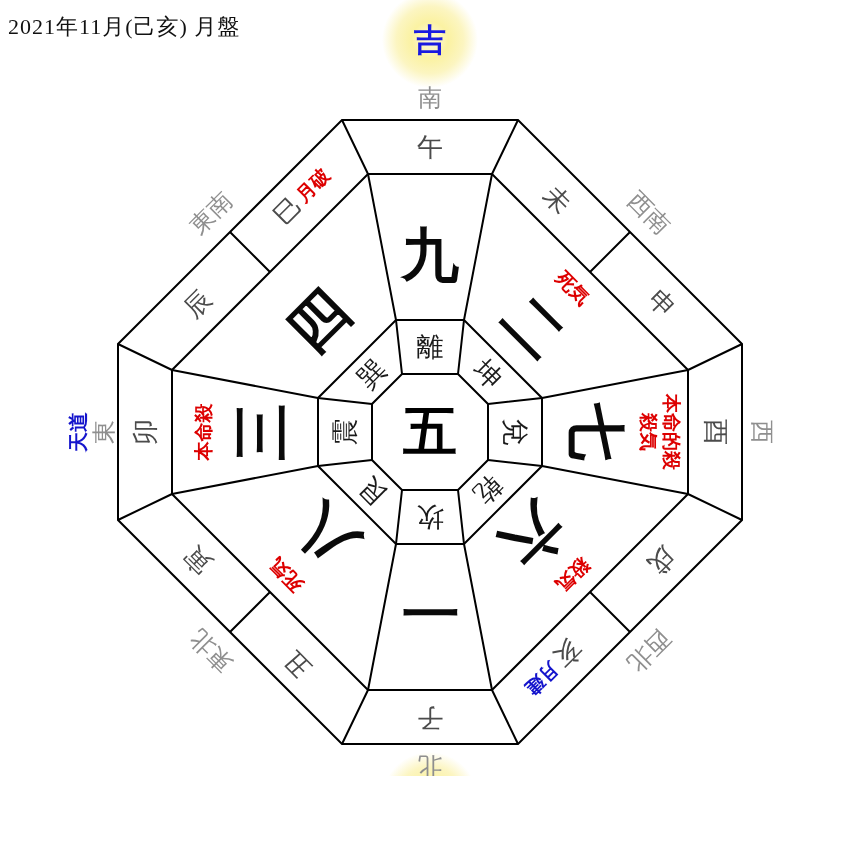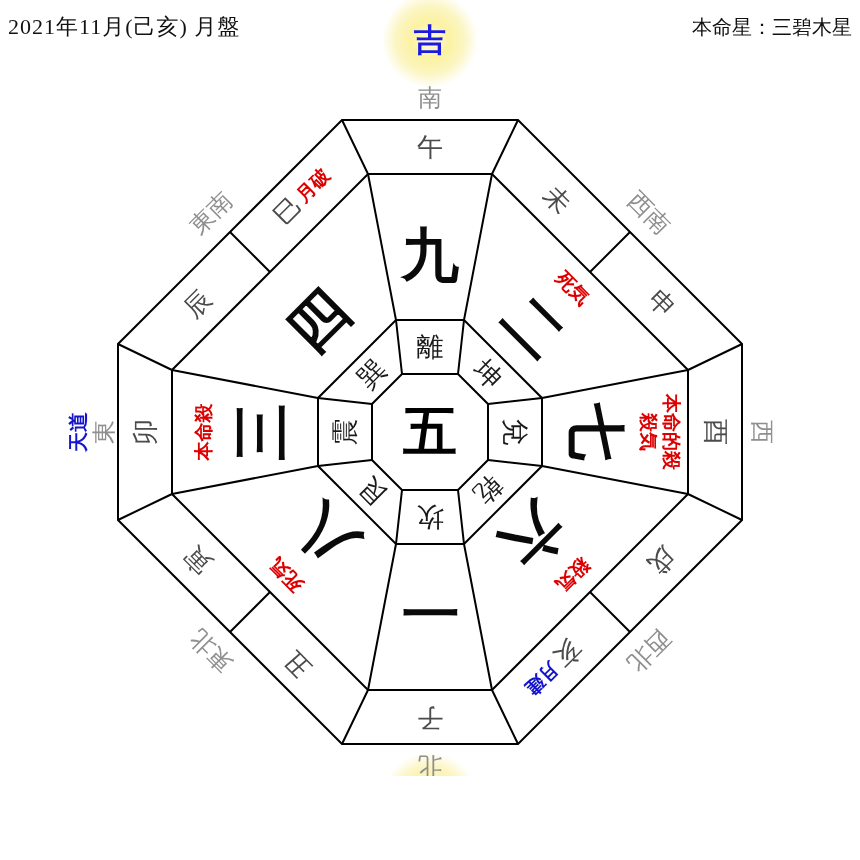--- a/index.html
+++ b/index.html
@@ -23,21 +23,20 @@
   .luck  { font-size:32px; font-weight:bold; fill:#1a1ae0; }
   .tendo { font-size:20px; font-weight:bold; fill:#1414cc; }
   .ae { text-anchor:end; } .as { text-anchor:start; }
 </style>
 </head>
 <body>
 
 <div class="stage">
 
   <div class="title">2021年11月(己亥) 月盤</div>
-  <div class="honmei">本命星：三碧木星</div>
 
   <svg width="860" height="860" viewBox="0 0 860 860">
     <defs>
       <radialGradient id="glow" cx="50%" cy="50%" r="50%">
         <stop offset="0%" stop-color="#fffce4"></stop>
         <stop offset="38%" stop-color="#fbf2a2"></stop>
         <stop offset="70%" stop-color="#faf0a0" stop-opacity="0.65"></stop>
         <stop offset="100%" stop-color="#faf0a0" stop-opacity="0"></stop>
       </radialGradient>
     </defs>

